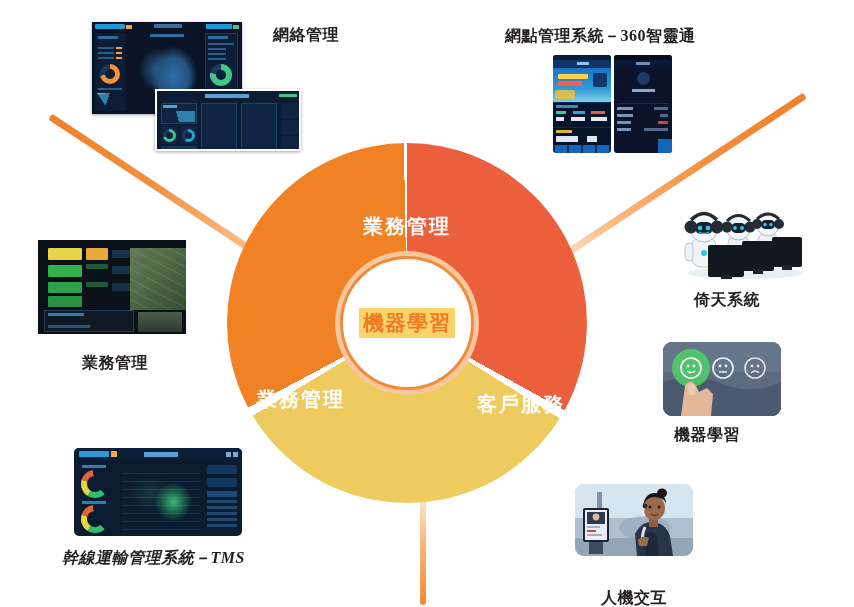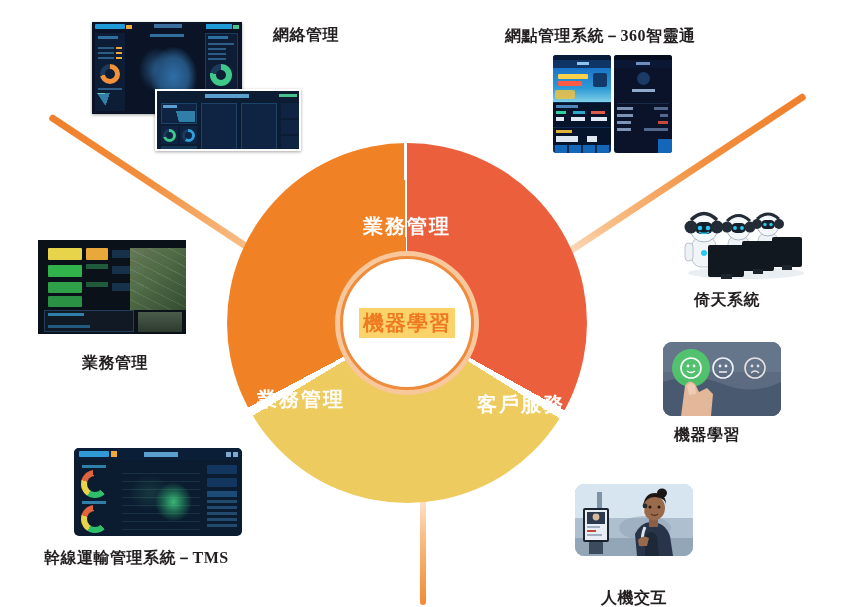--- a/index.html
+++ b/index.html
@@ -304,21 +304,21 @@
 
     <div class="abs" style="left:133px;top:17px;width:30px;height:9px;background:#12365e;border-radius:1px;"></div>
     <div class="abs" style="left:133px;top:30px;width:30px;height:9px;background:#12365e;border-radius:1px;"></div>
     <div class="abs" style="left:133px;top:43px;width:30px;height:6px;background:#1b4b76;"></div>
     <div class="abs" style="left:133px;top:52px;width:30px;height:3px;background:#214a6e;"></div>
     <div class="abs" style="left:133px;top:58px;width:30px;height:3px;background:#214a6e;"></div>
     <div class="abs" style="left:133px;top:64px;width:30px;height:3px;background:#214a6e;"></div>
     <div class="abs" style="left:133px;top:70px;width:30px;height:3px;background:#214a6e;"></div>
     <div class="abs" style="left:133px;top:76px;width:30px;height:3px;background:#214a6e;"></div>
   </div>
-  <div class="cap" style="left:44px;top:548px;">幹線運輸管理系統－TMS</div>
+  <div class="cap" style="left:62px;top:548px;font-style:italic;">幹線運輸管理系統－TMS</div>
 
   <div class="rb abs">
     <svg viewBox="0 0 138 78" width="138" height="78">
       <ellipse cx="74" cy="70" rx="58" ry="6" fill="#e9eef3"></ellipse>
 
       <g>
         <rect x="86" y="30" width="20" height="24" rx="8" fill="#eef2f6" stroke="#b9c4ce"></rect>
         <circle cx="96" cy="22" r="11" fill="#f4f7fa" stroke="#aab6c2"></circle>
         <rect x="89" y="17" width="14" height="9" rx="4.5" fill="#16202c"></rect>
         <circle cx="93" cy="21.5" r="1.7" fill="#29c8f0"></circle>

